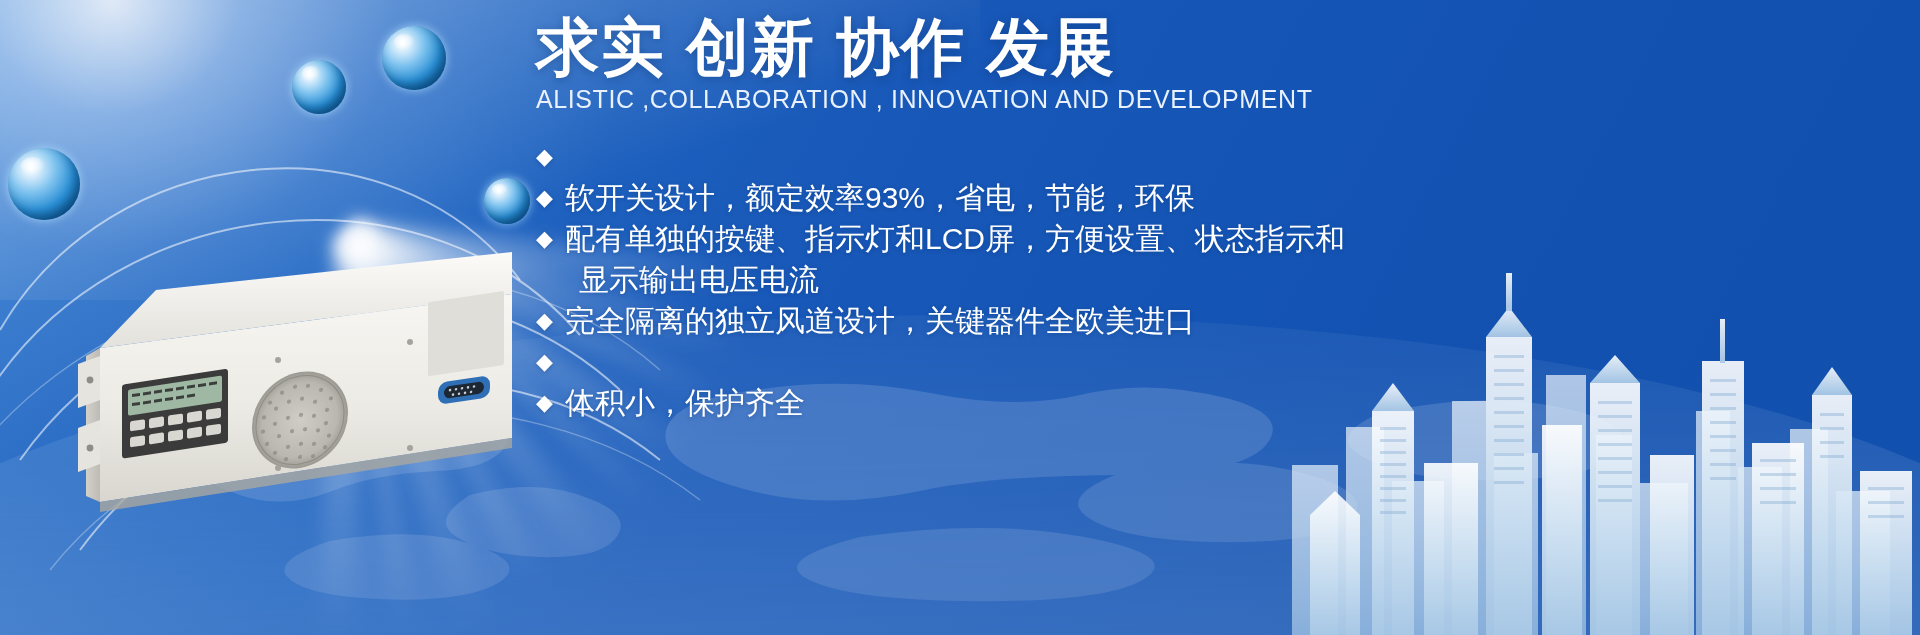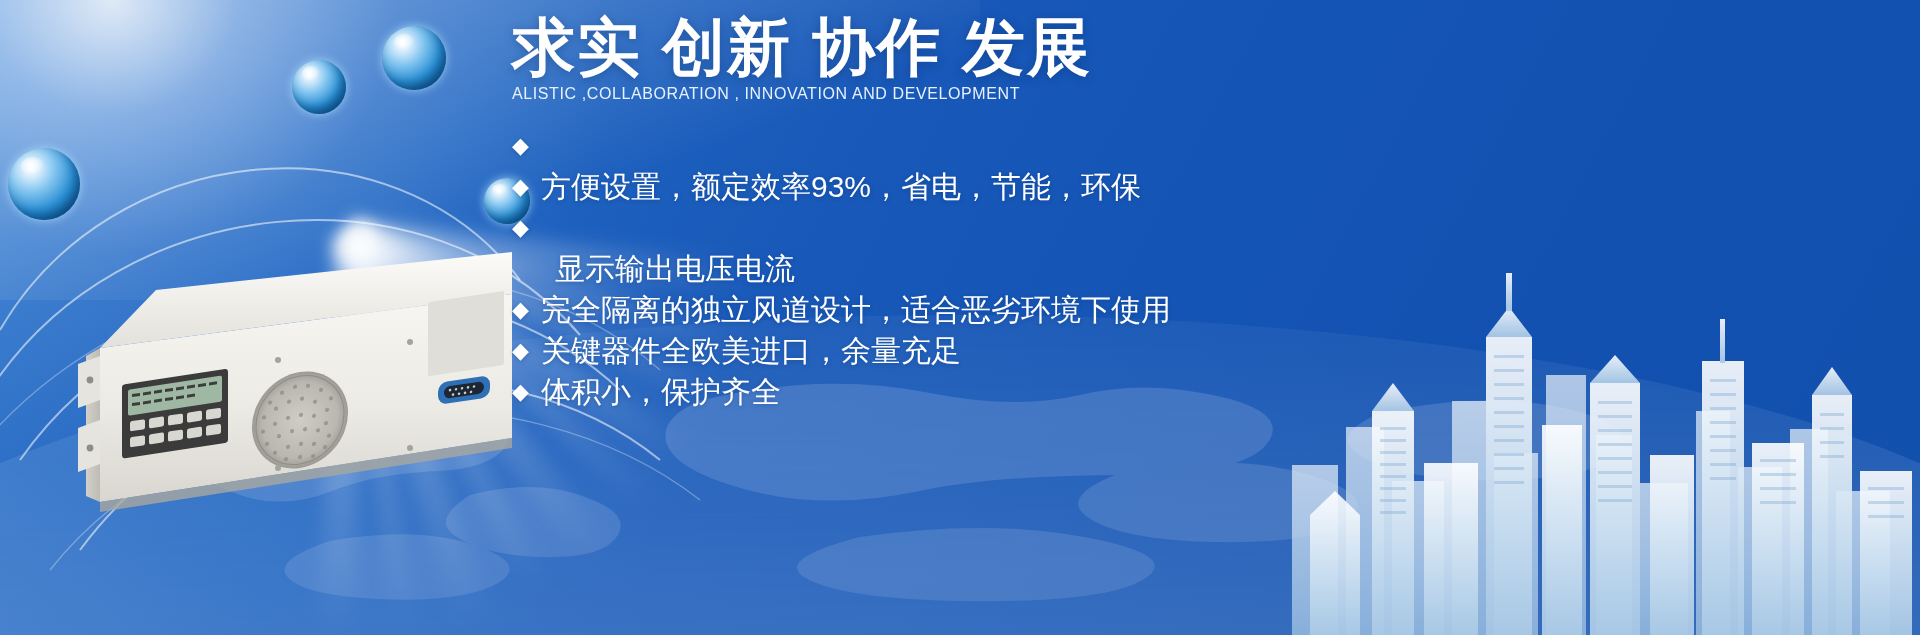--- a/index.html
+++ b/index.html
@@ -71,36 +71,36 @@
 
   
   .device { position:absolute; left:60px; top:252px; width:470px; height:265px; }
   .device svg { width:100%; height:100%; overflow:visible; }
 
   
   .city { position:absolute; right:0; bottom:0; width:640px; height:420px; pointer-events:none; }
   .city svg { width:100%; height:100%; display:block; }
 
   
-  .content { position:absolute; left:512px; top:14px; width:1000px; }
+  .content { position:absolute; left:536px; top:14px; width:1000px; }
 
   .headline {
     font-size:63px;
     line-height:1.06;
     font-weight:700;
     color:#ffffff;
     letter-spacing:2px;
     white-space:nowrap;
     text-shadow:0 2px 10px rgba(6,40,92,.35);
   }
   .headline .sp { display:inline-block; width:20px; }
 
   .subhead {
     margin-top:4px;
-    font-size:16px;
+    font-size:25px;
     letter-spacing:.6px;
     color:#e8f1fc;
     white-space:nowrap;
     font-weight:400;
   }
 
   .bullets { margin-top:22px; }
   .bullet-row {
     display:flex;
     align-items:flex-start;
@@ -418,36 +418,36 @@
     </div>
 
     <div class="subhead">ALISTIC ,COLLABORATION , INNOVATION AND DEVELOPMENT</div>
 
     <div class="bullets">
       <div class="bullet-row">
         <span class="bullet-mark">◆</span>
       </div>
       <div class="bullet-row">
         <span class="bullet-mark">◆</span>
-        <span class="bullet-text">方便设置，额定效率93%，省电，节能，环保</span>
-      </div>
-      <div class="bullet-row">
-        <span class="bullet-mark">◆</span>
+        <span class="bullet-text">软开关设计，额定效率93%，省电，节能，环保</span>
+      </div>
+      <div class="bullet-row">
+        <span class="bullet-mark">◆</span>
+        <span class="bullet-text">配有单独的按键、指示灯和LCD屏，方便设置、状态指示和</span>
       </div>
       <div class="bullet-row cont">
         <span class="bullet-mark">◆</span>
         <span class="bullet-text">显示输出电压电流</span>
       </div>
       <div class="bullet-row">
         <span class="bullet-mark">◆</span>
-        <span class="bullet-text">完全隔离的独立风道设计，适合恶劣环境下使用</span>
-      </div>
-      <div class="bullet-row">
-        <span class="bullet-mark">◆</span>
-        <span class="bullet-text">关键器件全欧美进口，余量充足</span>
+        <span class="bullet-text">完全隔离的独立风道设计，关键器件全欧美进口</span>
+      </div>
+      <div class="bullet-row">
+        <span class="bullet-mark">◆</span>
       </div>
       <div class="bullet-row">
         <span class="bullet-mark">◆</span>
         <span class="bullet-text">体积小，保护齐全</span>
       </div>
     </div>
   </div>
 
 </div>
 

